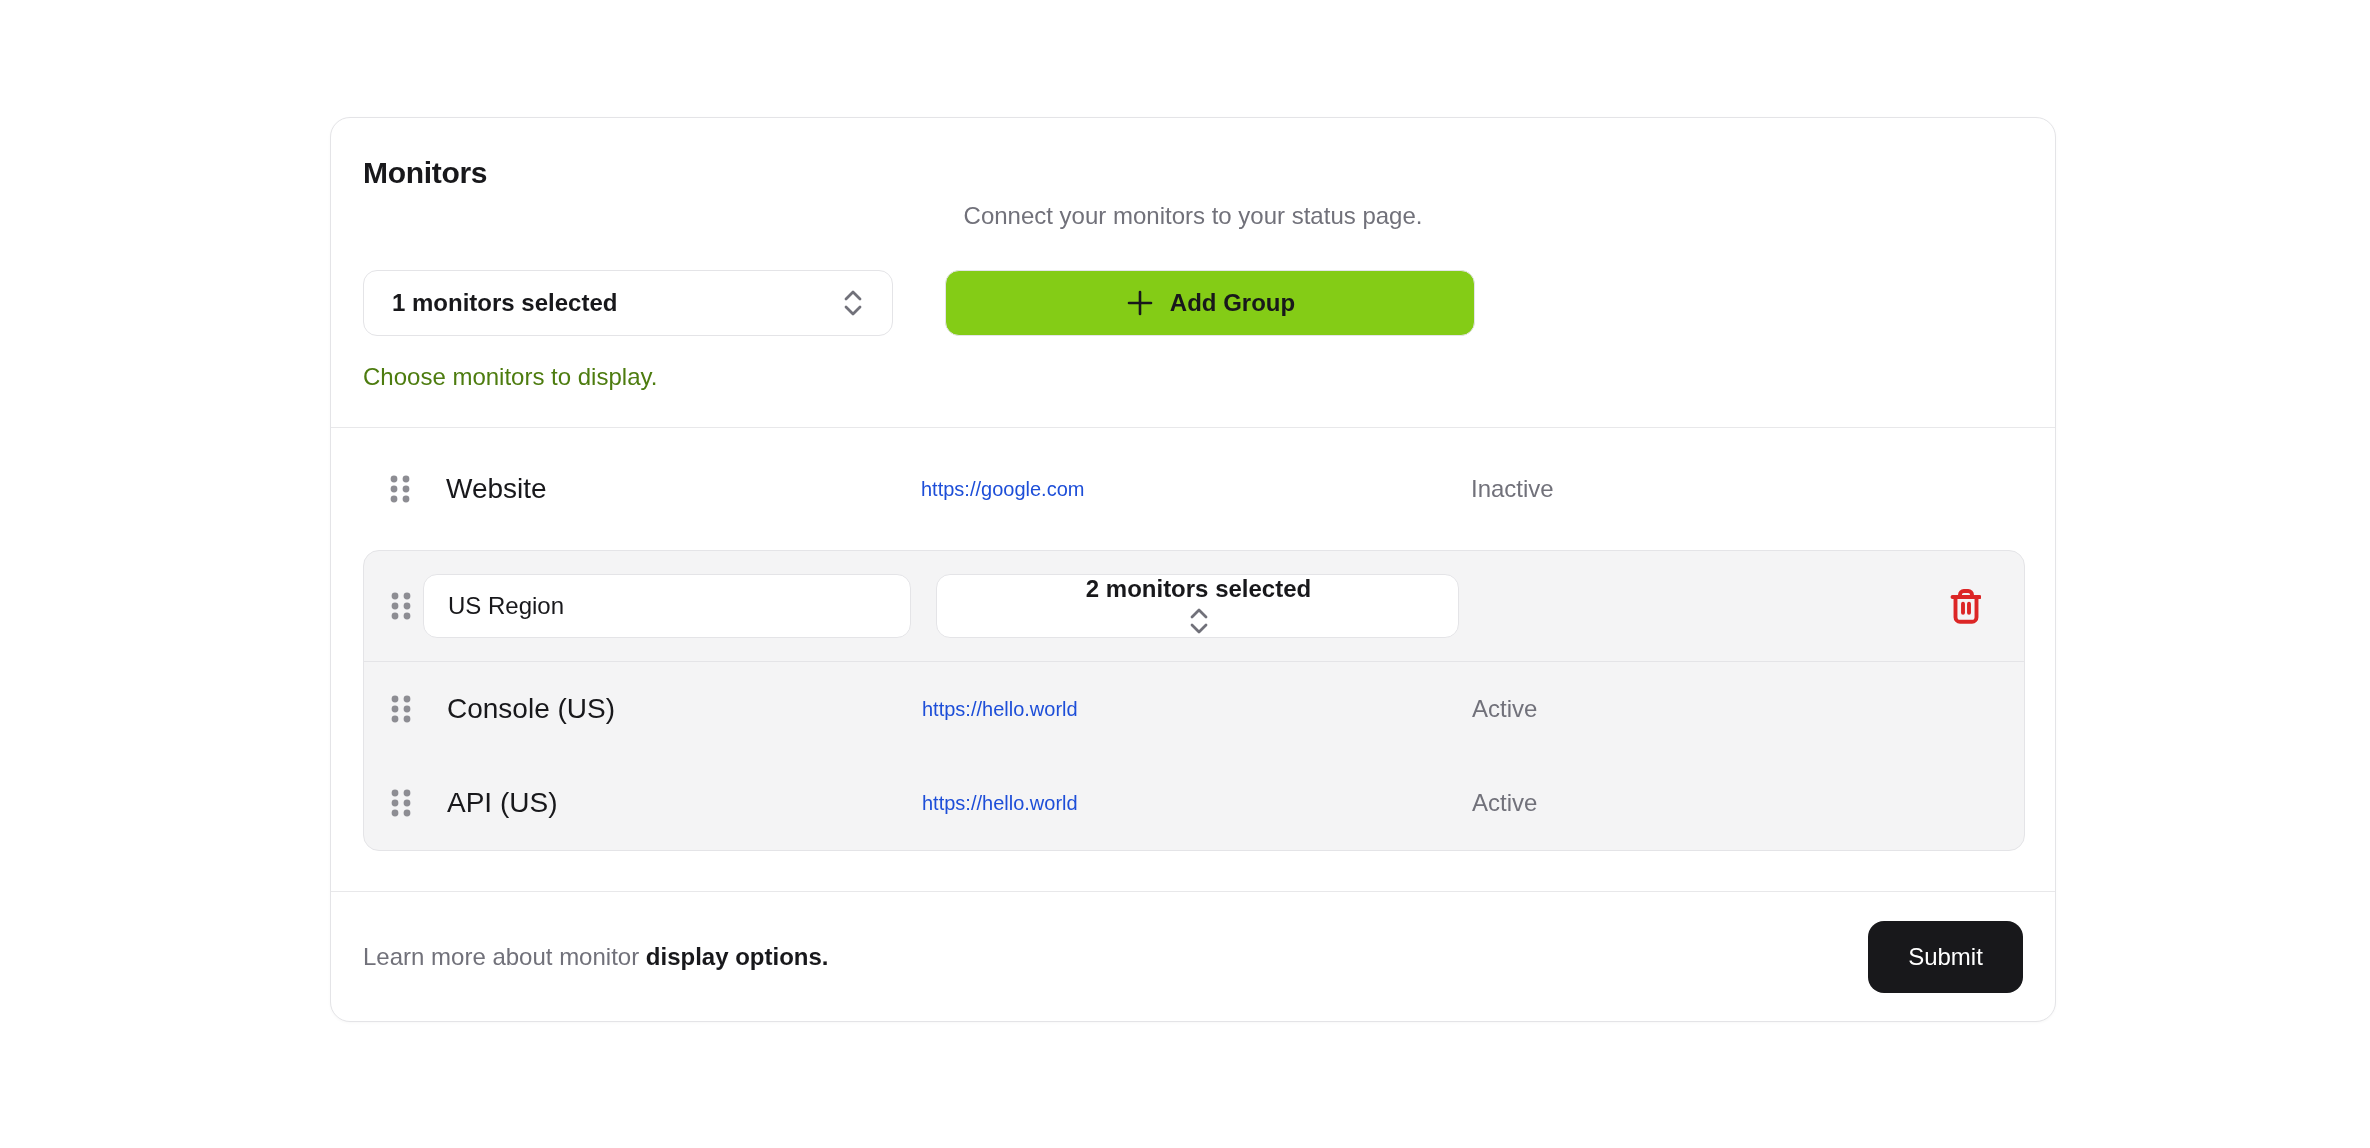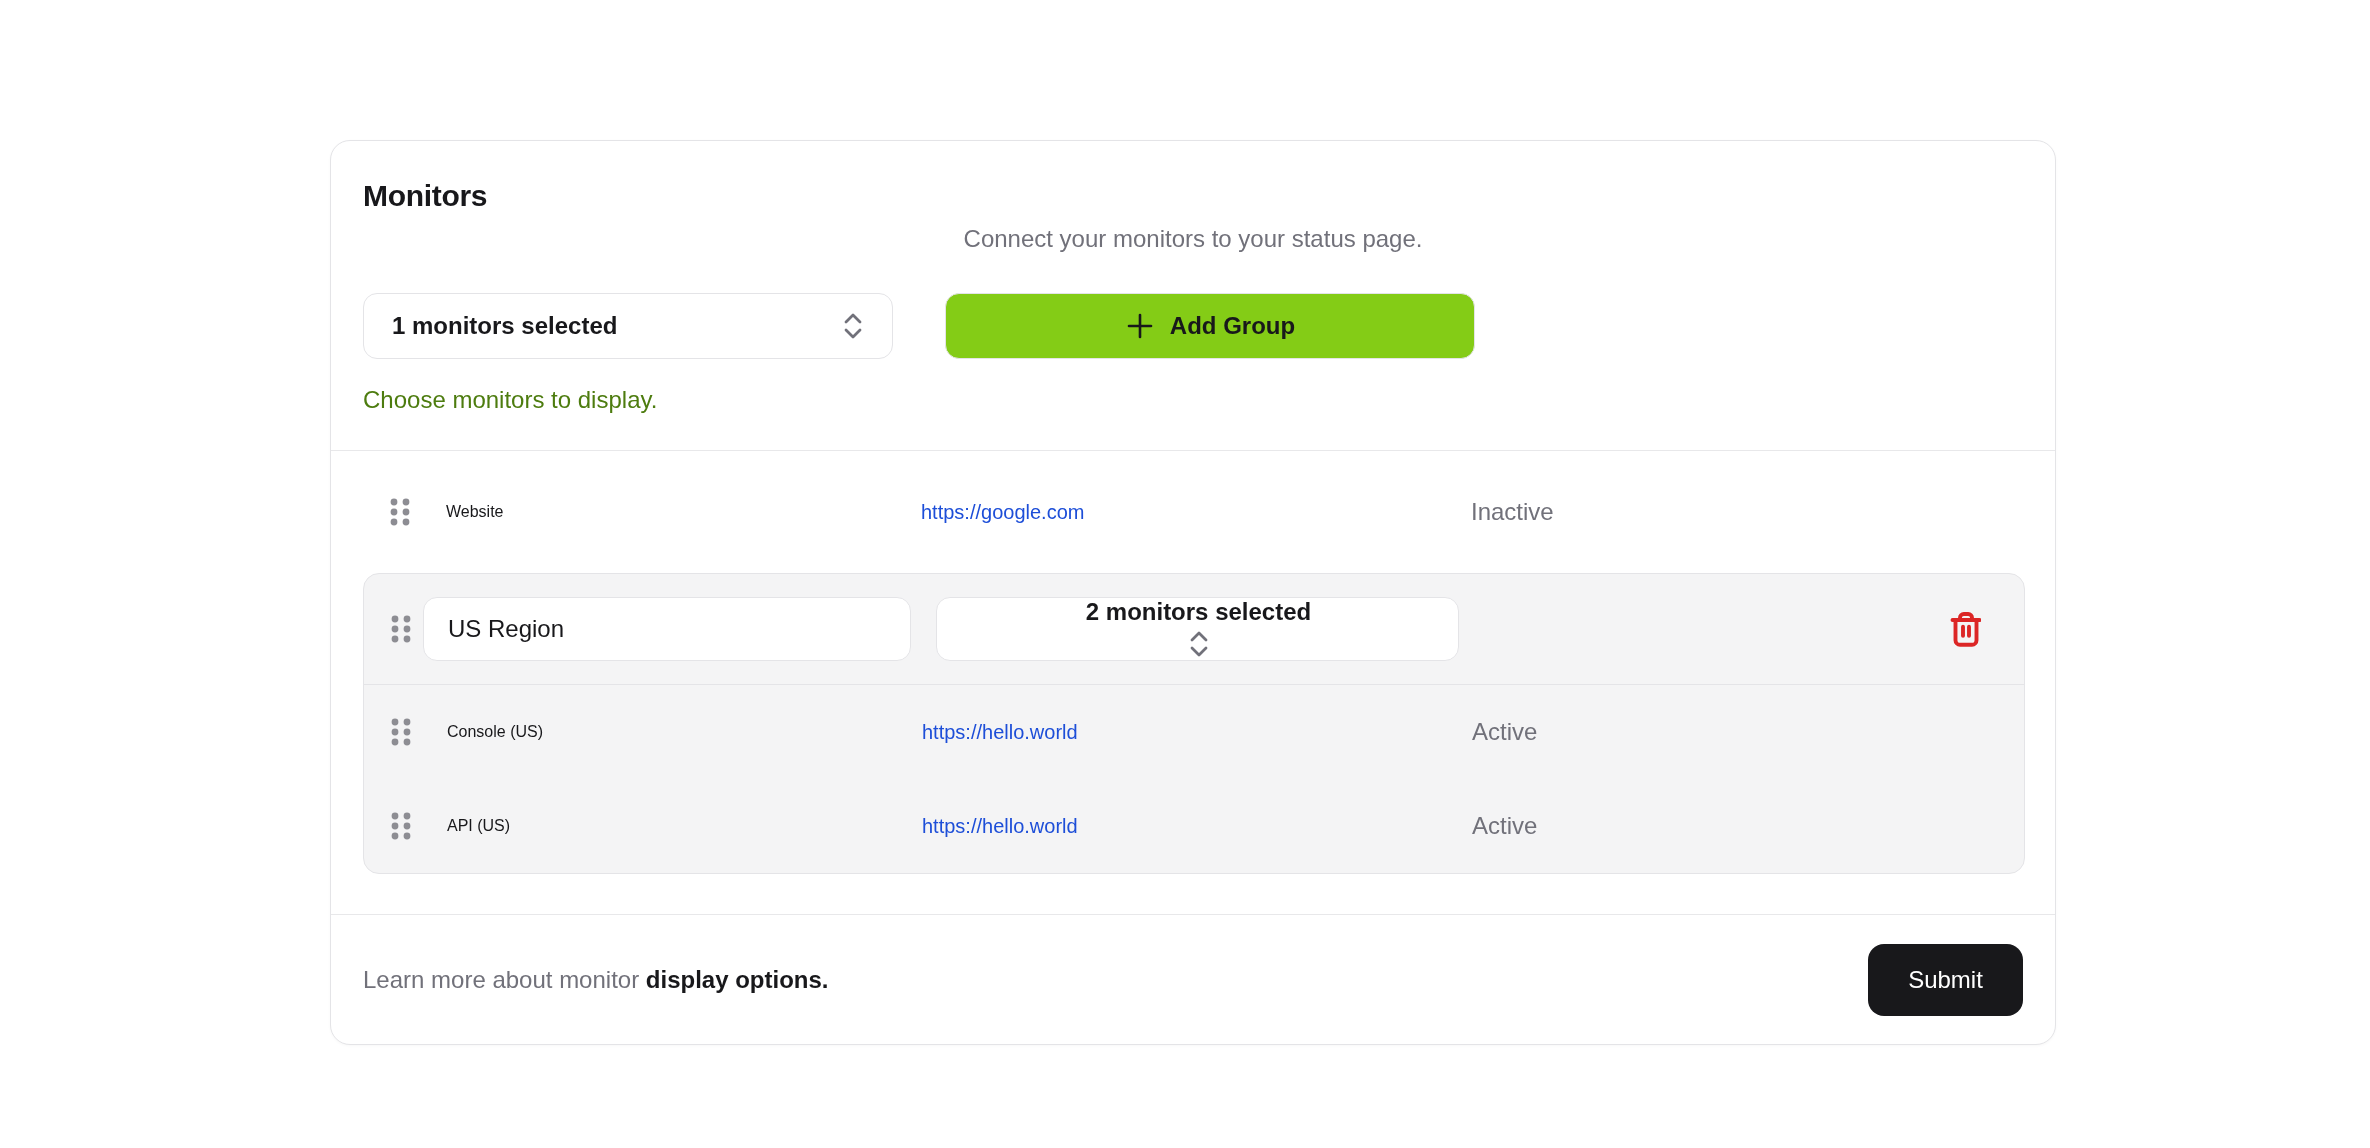--- a/index.html
+++ b/index.html
@@ -6,21 +6,21 @@
   html, body { width: 2370px; height: 1148px; background: #ffffff; }
   body {
     font-family: "Liberation Sans", "DejaVu Sans", sans-serif;
     color: #18181b;
     position: relative;
     overflow: hidden;
   }
 
   .card {
     position: absolute;
-    left: 330px; top: 140px;
+    left: 330px; top: 117px;
     width: 1726px; height: 905px;
     background: #ffffff;
     border: 1px solid #e4e4e7;
     border-radius: 20px;
     box-shadow: 0 1px 3px rgba(0,0,0,0.03);
     display: flex;
     flex-direction: column;
   }
 
   
@@ -54,21 +54,21 @@
   .helper-text { margin-top: 26px; font-size: 24px; line-height: 30px; color: #4d7c0f; }
 
   
   .list-section { border-top: 1px solid #e8e8ea; height: 464px; }
 
   .monitor-row {
     display: flex; align-items: center;
     height: 122px;
     padding-left: 56px; padding-right: 32px;
   }
-  .cell-name { margin-left: 33px; width: 475px; font-size: 16px; font-weight: 500; color: #18181b; }
+  .cell-name { margin-left: 33px; width: 475px; font-size: 28px; font-weight: 500; color: #18181b; }
   .cell-url { width: 550px; font-size: 20px; font-weight: 400; color: #1d4ed8; }
   .cell-status { flex: 1; font-size: 24px; font-weight: 400; color: #71717a; }
 
   .group-box {
     margin: 0 32px;
     width: 1662px; height: 301px;
     background: #f4f4f5;
     border: 1px solid #e4e4e7;
     border-radius: 16px;
     overflow: hidden;

